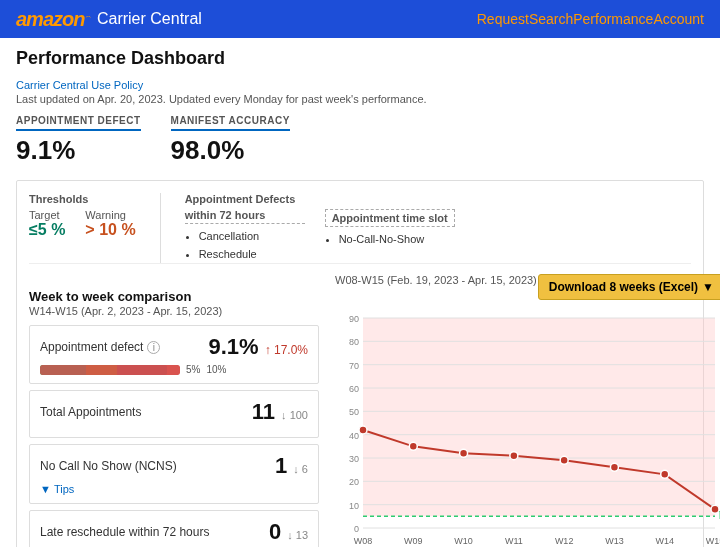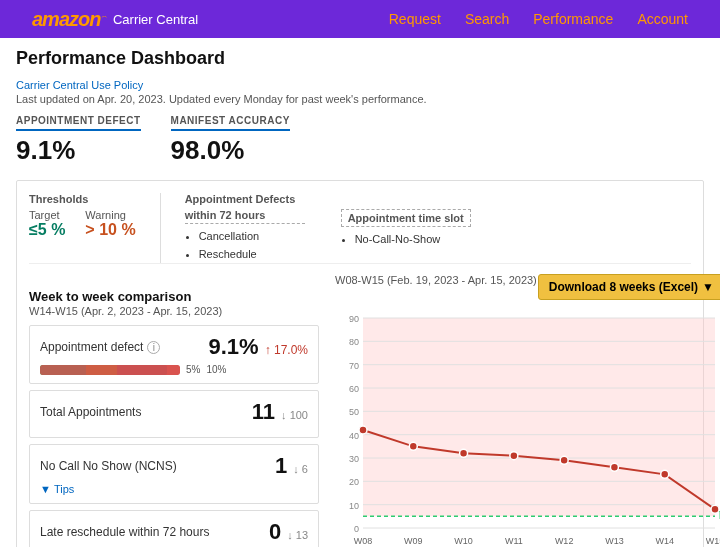--- a/index.html
+++ b/index.html
@@ -1,23 +1,23 @@
 <!DOCTYPE html>
 <html><head>
   <meta charset="utf-8">
   <style>
     * { box-sizing: border-box; margin: 0; padding: 0; }
     body { font-family: Arial, sans-serif; font-size: 13px; background: #fff; width: 720px; min-height: 547px; overflow-x: hidden; }
 
     
-    .header { background: #6d28d9; display: flex; align-items: center; padding: 0 32px; height: 38px; }
+    .header { background: #1d4ed8; display: flex; align-items: center; padding: 0 16px; height: 38px; }
     .header-logo { display: flex; align-items: center; }
     .logo-amazon { color: #ff9900; font-size: 20px; font-weight: bold; font-style: italic; letter-spacing: -1px; }
     .logo-cc { color: #ff9900; font-size: 13px; margin-left: 4px; }
-    .header-nav { margin-left: auto; display: flex; gap: 24px; }
+    .header-nav { margin-left: auto; display: flex; }
     .header-nav a { color: #ff9900; text-decoration: none; font-size: 14px; font-weight: 500; cursor: pointer; }
 
     
     .page { padding: 10px 16px 10px; }
 
     
     .page-title-row { display: flex; align-items: baseline; gap: 10px; margin-bottom: 2px; flex-direction: column; }
     .page-title { font-size: 18px; font-weight: bold; color: #111; }
     .page-policy-link { color: #0066c0; font-size: 11px; cursor: pointer; }
     .page-subtitle { font-size: 11px; color: #555; margin-bottom: 10px; }
@@ -36,21 +36,21 @@
     .thresh-section { flex: 0 0 auto; }
     .thresh-title { font-size: 11px; font-weight: bold; color: #555; margin-bottom: 4px; }
     .thresh-values { display: flex; gap: 20px; align-items: center; }
     .thresh-item { font-size: 13px; }
     .thresh-item .label { font-size: 11px; color: #555; }
     .thresh-target { color: #067d62; font-size: 16px; font-weight: bold; }
     .thresh-warning { color: #c7511f; font-size: 16px; font-weight: bold; }
     .thresh-divider { width: 1px; background: #ddd; margin: 0 24px; align-self: stretch; }
     .appt-defects { flex: 1; }
     .appt-def-title { font-size: 11px; font-weight: bold; color: #555; margin-bottom: 4px; }
-    .appt-def-cols { display: flex; gap: 16px; }
+    .appt-def-cols { display: flex; gap: 0; }
     .appt-col { min-width: 120px; }
     .appt-col-header { font-size: 11px; font-weight: bold; color: #555; border-bottom: 1px dashed #aaa; padding-bottom: 2px; margin-bottom: 4px; }
     .appt-col-header.dashed-box { border: 1px dashed #aaa; padding: 2px 6px; display: inline-block; }
     .appt-col ul { padding-left: 14px; }
     .appt-col ul li { font-size: 11px; color: #333; line-height: 1.6; }
 
     
     .comparison-section { display: flex; gap: 16px; }
     .left-panel { flex: 0 0 290px; }
     .right-panel { flex: 1; }
@@ -80,21 +80,21 @@
     
     .chart-container { position: relative; }
   </style>
 </head>
 <body>
 
 <header class="header">
   <div class="header-logo">
     <span class="logo-amazon">amazon</span>
     <span style="color:#ff9900;font-size:9px;margin-left:1px;vertical-align:bottom;">⁀</span>
-    <span class="logo-cc" style="color:#fff;font-size:13px;margin-left:6px;font-weight:normal;">Carrier Central</span>
+    <span class="logo-cc" style="color:#fff;font-size:16px;margin-left:6px;font-weight:normal;">Carrier Central</span>
   </div>
   <nav class="header-nav">
     <a>Request</a>
     <a>Search</a>
     <a>Performance</a>
     <a>Account</a>
   </nav>
 </header>
 
 <div class="page">

